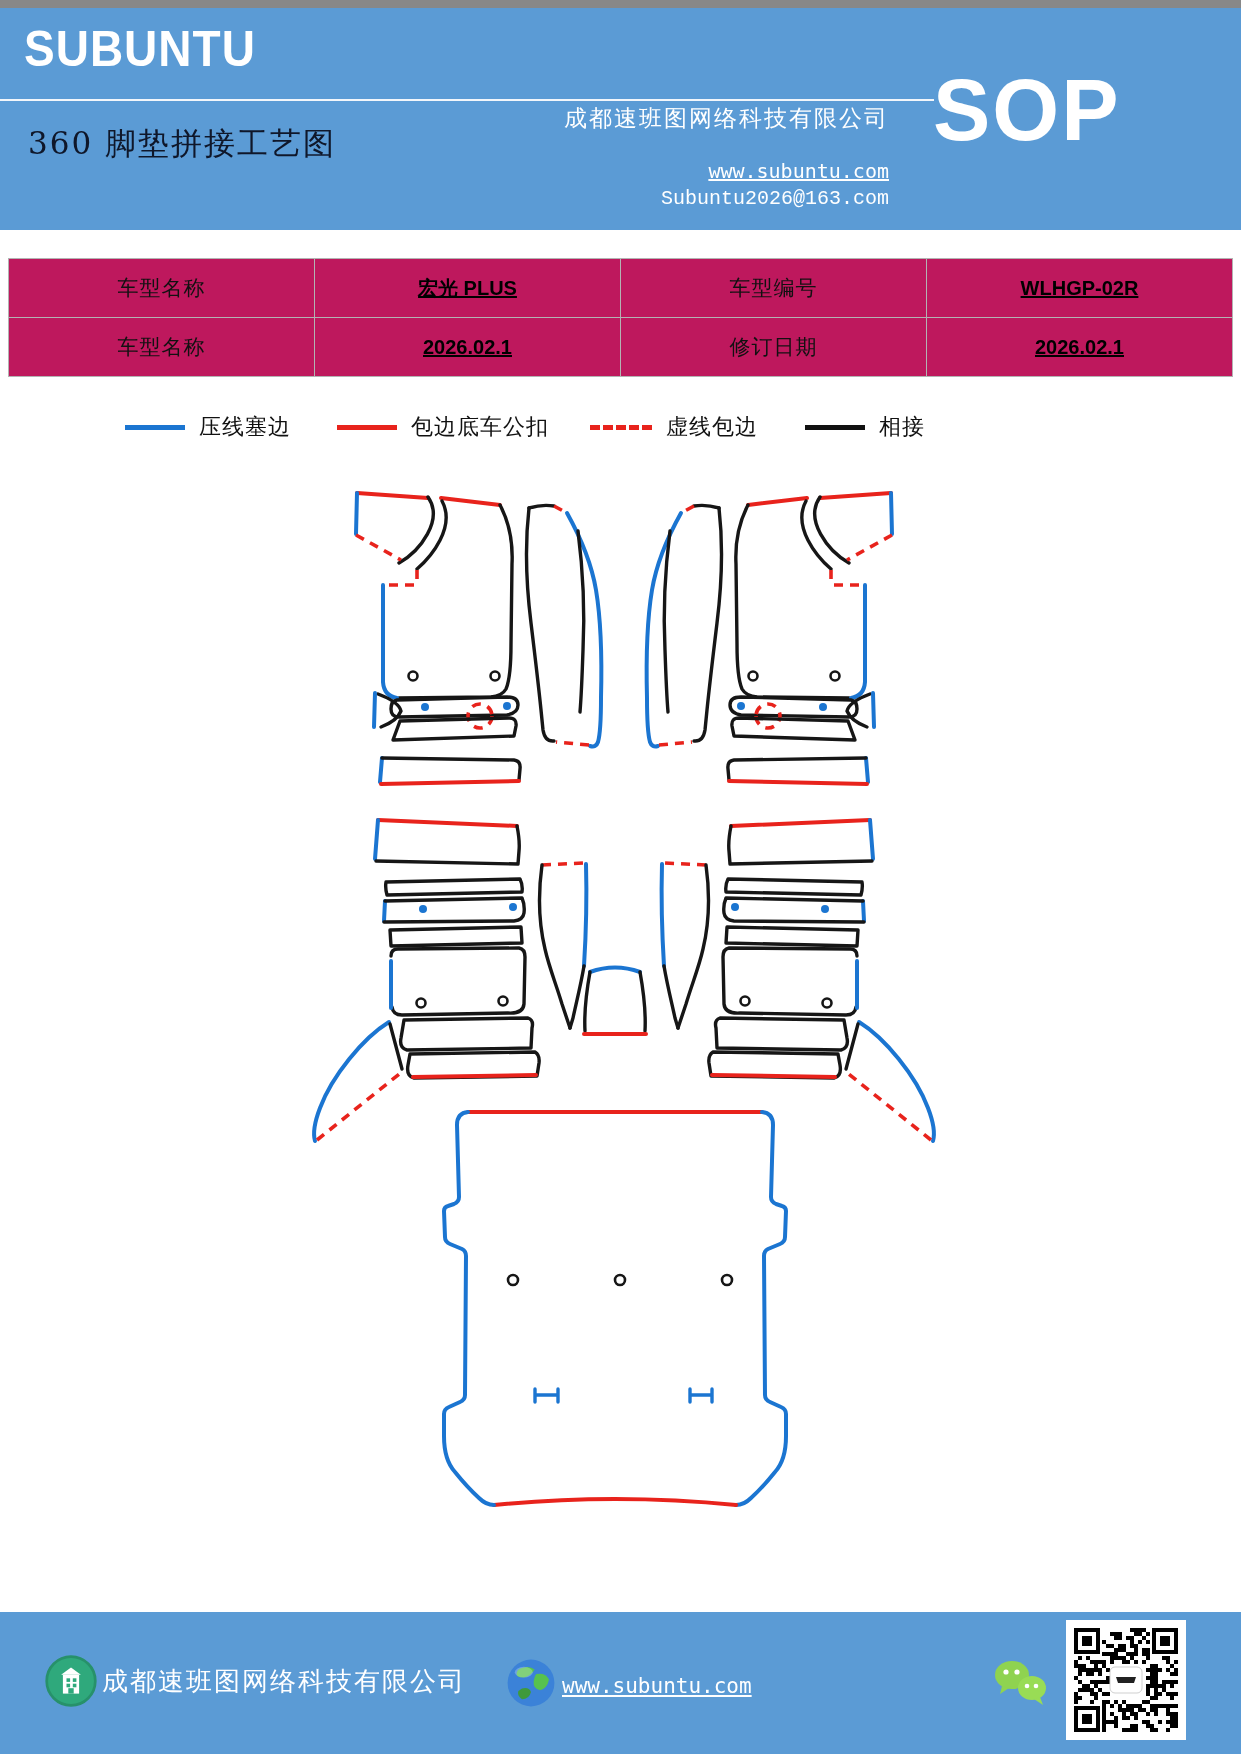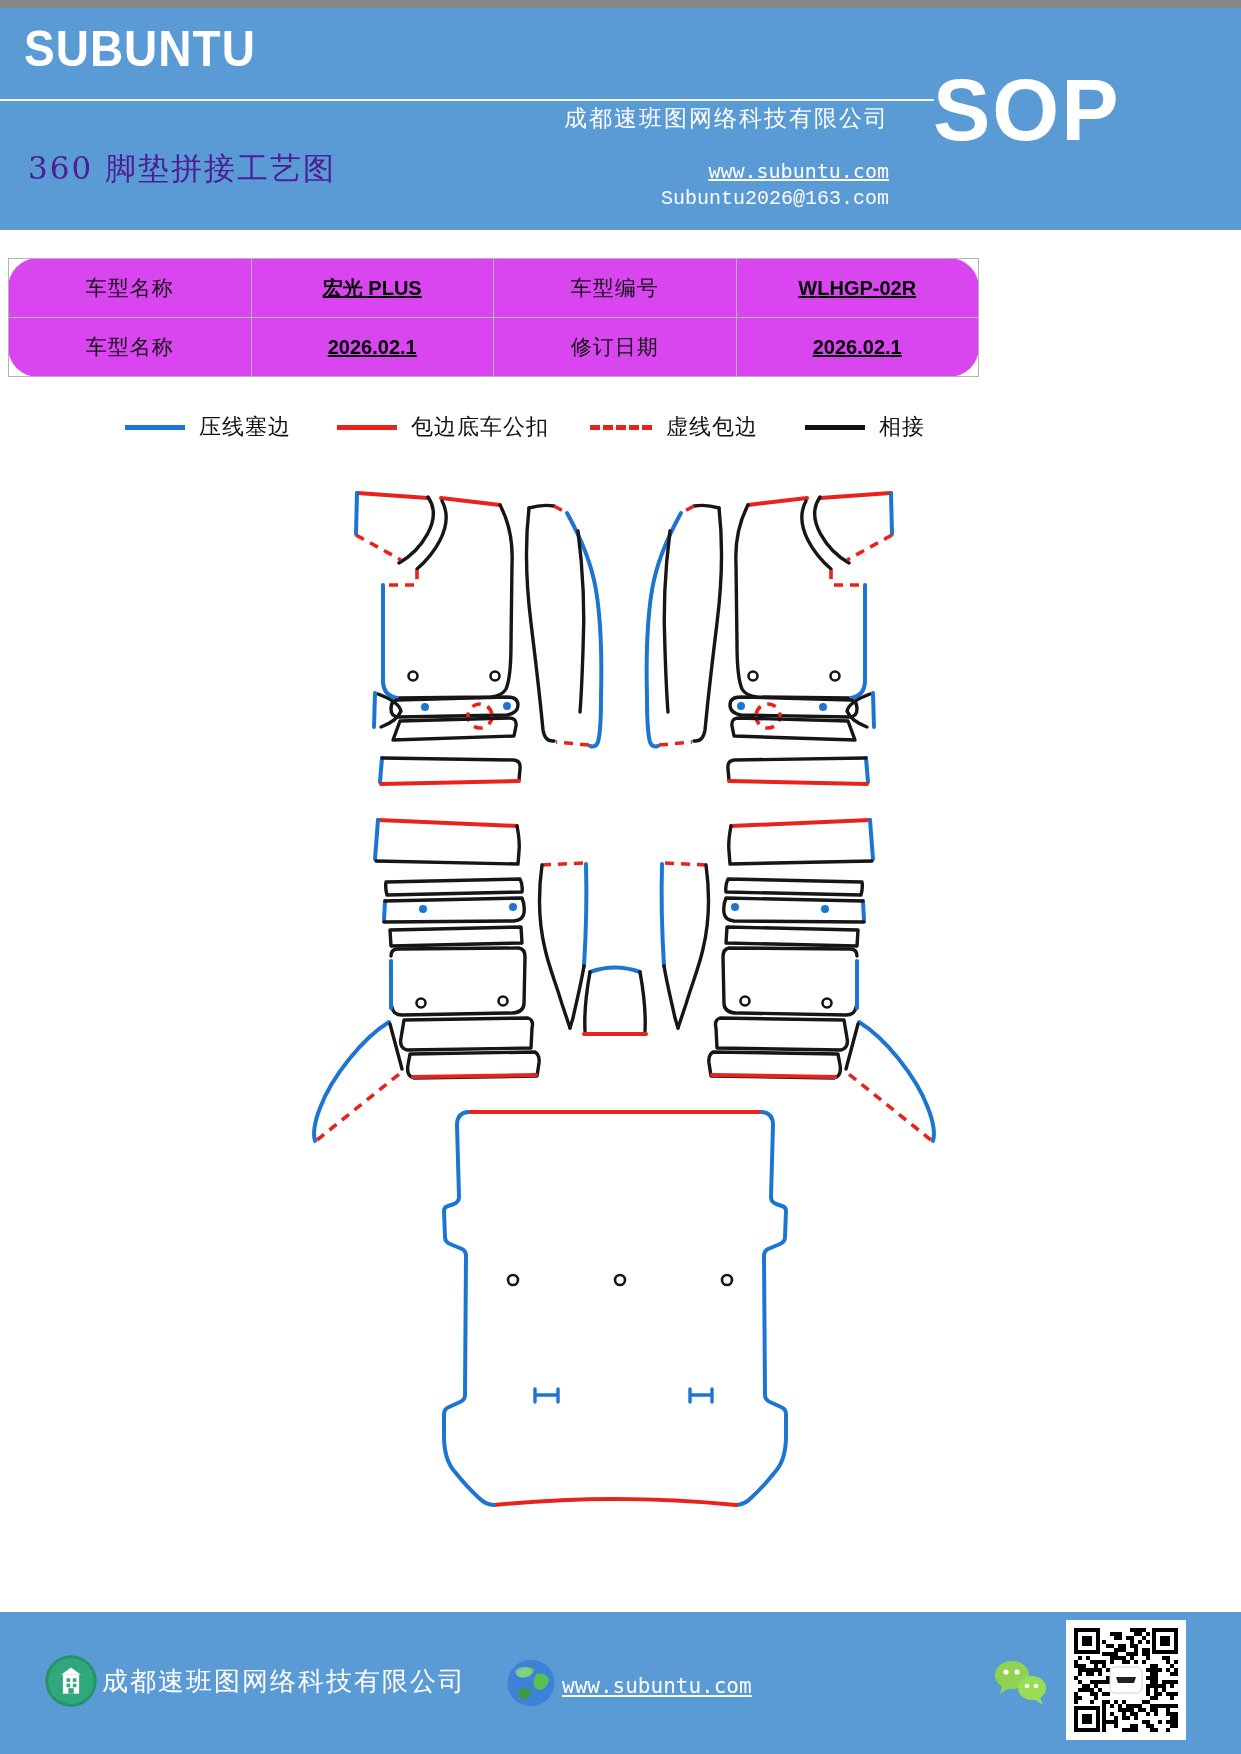--- a/index.html
+++ b/index.html
@@ -7,34 +7,34 @@
   }
   *{margin:0;padding:0;box-sizing:border-box;}
   body{background:#888;font-family:"Liberation Sans",sans-serif;}
   #page{position:relative;width:1241px;height:1754px;background:#ffffff;overflow:hidden;margin:8px auto;}
 
   
   #header{position:absolute;left:0;top:0;width:1241px;height:222px;background:var(--accent);}
   .logo{position:absolute;left:24px;top:14px;color:#fff;font-size:46px;font-weight:800;
         letter-spacing:1px;transform:scaleY(1.08);font-family:"Liberation Sans",sans-serif;}
   .header-rule{position:absolute;left:0;top:91px;width:934px;height:2px;background:#f2f6fb;}
-  .page-title{position:absolute;left:28px;top:140px;color:#4c1d95;font-size:31px;letter-spacing:2px;
+  .page-title{position:absolute;left:28px;top:115px;color:#0f172a;font-size:31px;letter-spacing:2px;
         font-family:"DejaVu Serif","DejaVu Sans",serif;}
   .hdr-company{position:absolute;right:352px;top:95px;color:#fff;font-size:23px;letter-spacing:2px;
         font-family:"DejaVu Serif","DejaVu Sans",serif;}
   .sop{position:absolute;left:933px;top:58px;color:#fff;font-size:86px;font-weight:800;
         letter-spacing:2px;line-height:1;transform:scaleY(1.02);}
   .hdr-web{position:absolute;right:352px;top:151px;color:#fff;font-size:20px;
         font-family:"DejaVu Sans Mono",monospace;text-decoration:underline;cursor:pointer;}
   .hdr-mail{position:absolute;right:352px;top:179px;color:#fff;font-size:20px;
         font-family:Liberation Mono, monospace;}
 
   
-  #info-table{position:absolute;left:8px;top:250px;width:971px;height:118px;
-        border-collapse:collapse;table-layout:fixed;background:#d946ef;border-radius:30px;}
+  #info-table{position:absolute;left:8px;top:250px;width:1225px;height:118px;
+        border-collapse:collapse;table-layout:fixed;background:#be185d;}
   #info-table td{border:1px solid #b3b3b3;text-align:center;vertical-align:middle;height:59px;}
   #info-table td.lbl{font-size:21px;color:#111;font-family:"DejaVu Serif","DejaVu Sans",serif;letter-spacing:1px;}
   #info-table td.val{font-size:20px;color:#000;font-weight:700;text-decoration:underline;}
 
   
   .legend-item{position:absolute;top:404px;height:30px;display:flex;align-items:center;}
   .swatch{width:60px;height:5px;display:inline-block;}
   .swatch.dashed{height:0;background:none!important;}
   .legend-label{margin-left:14px;font-size:22px;color:#111;
         font-family:"DejaVu Serif","DejaVu Sans",serif;letter-spacing:1px;}

